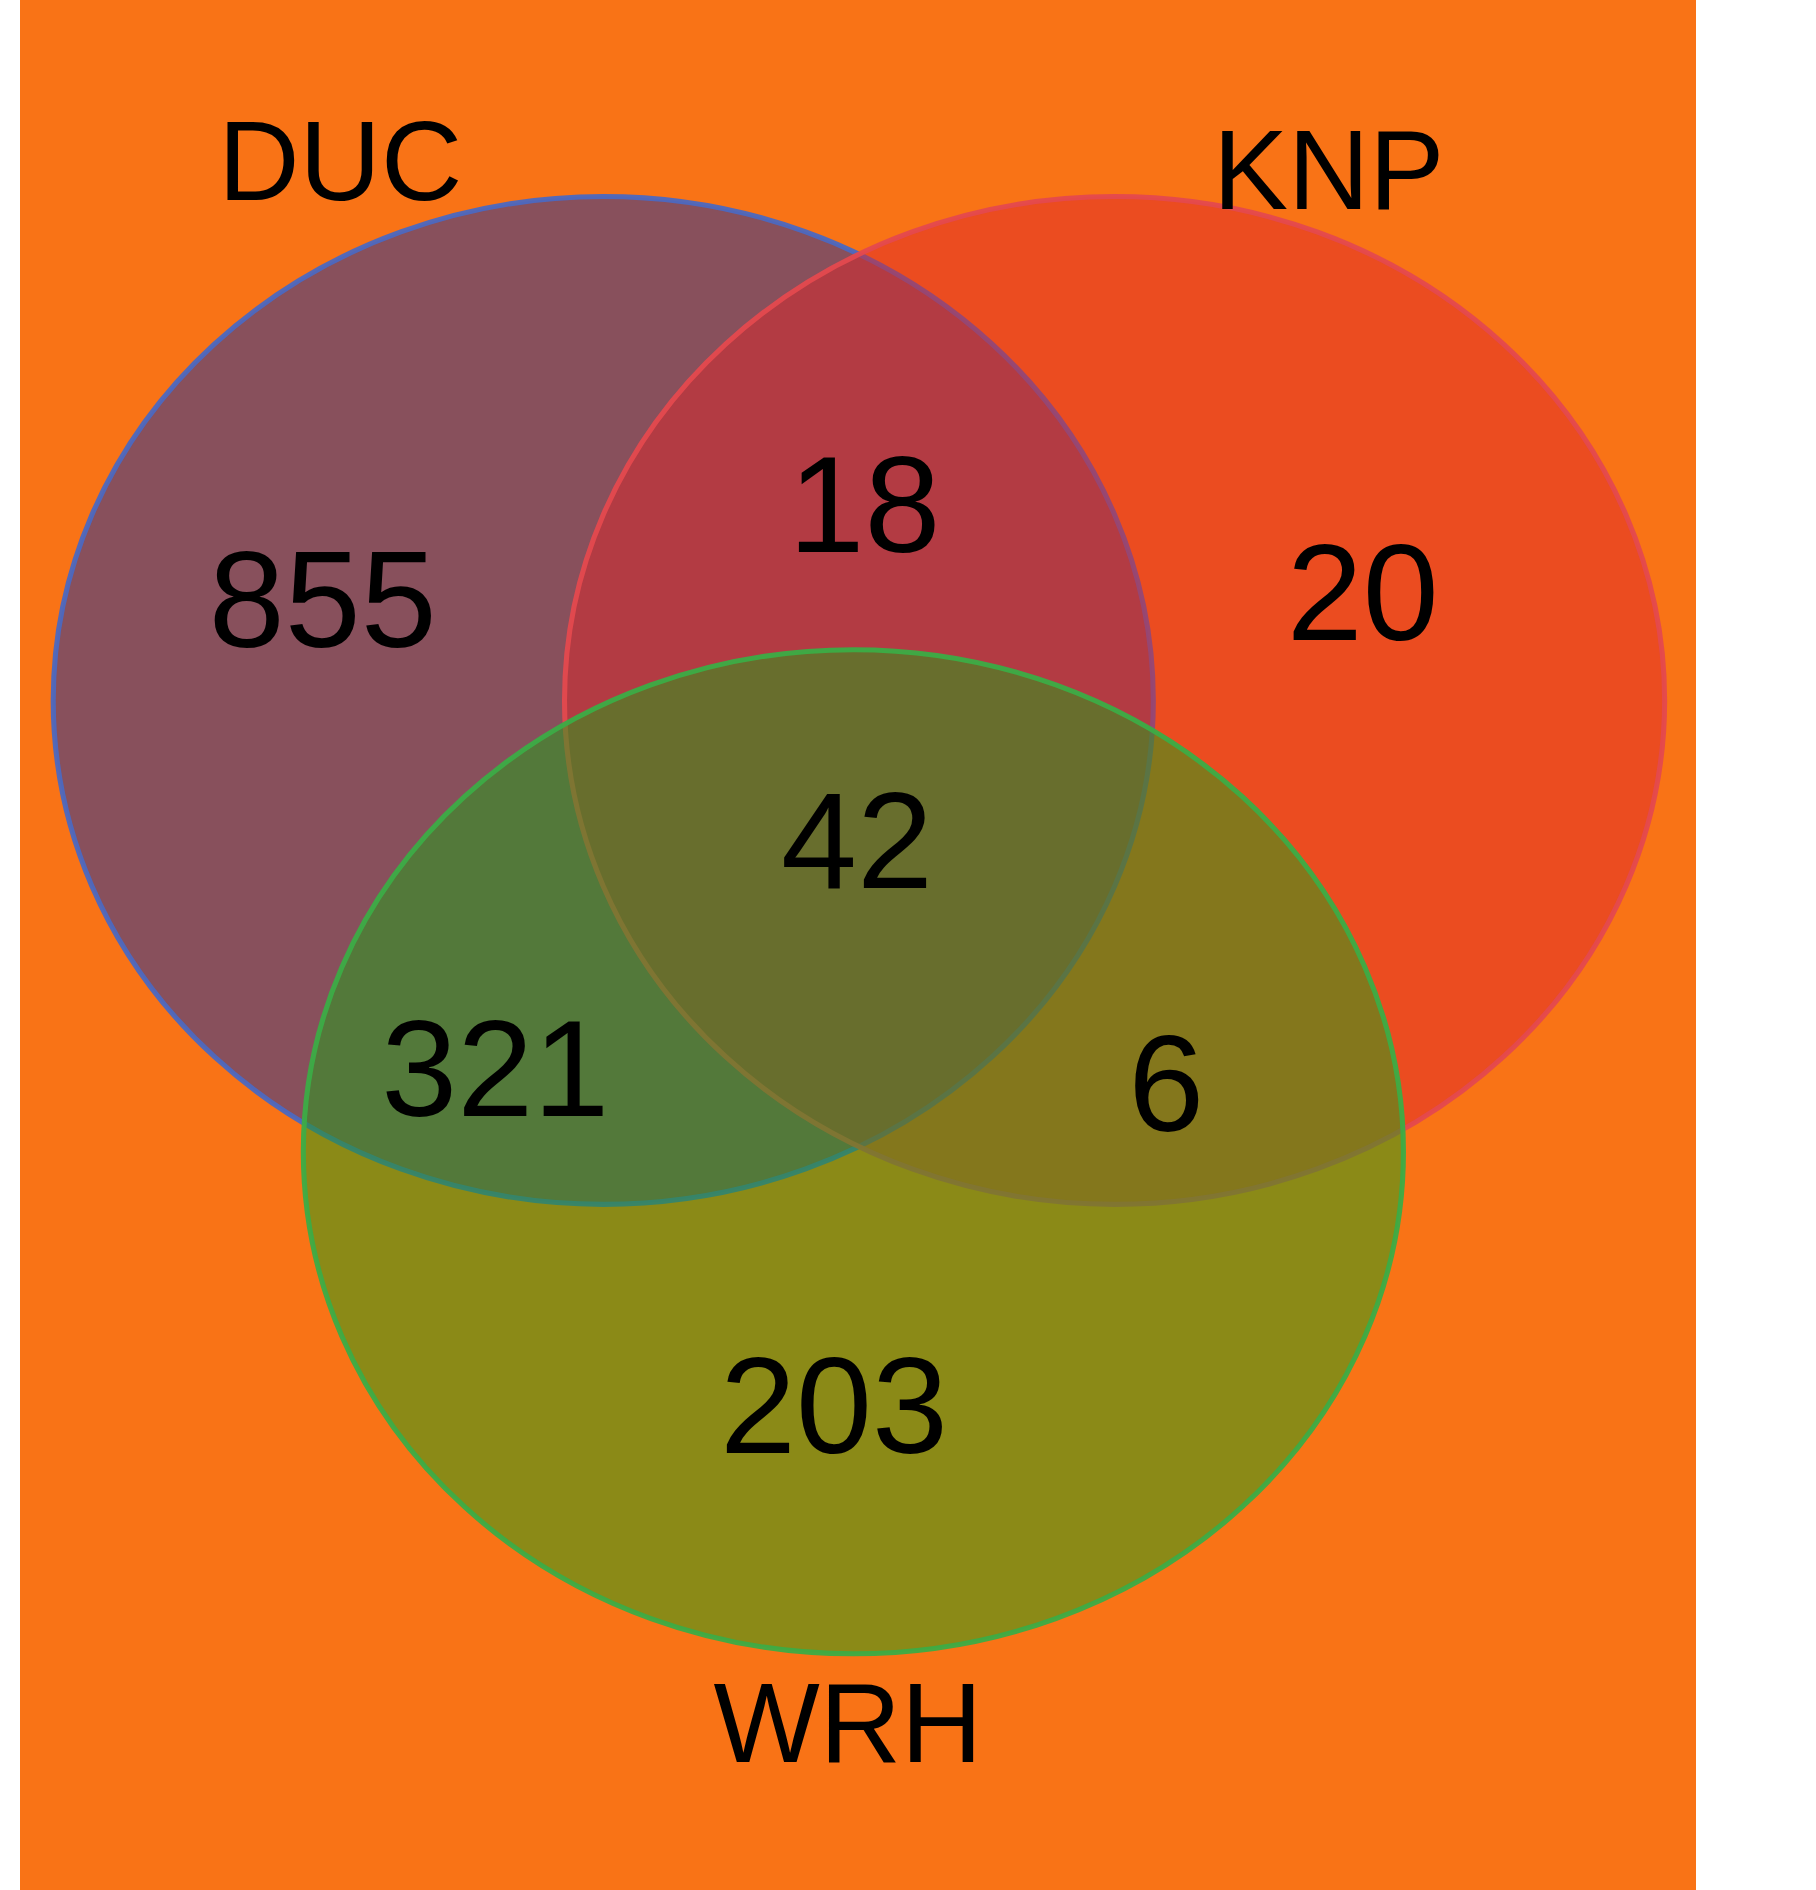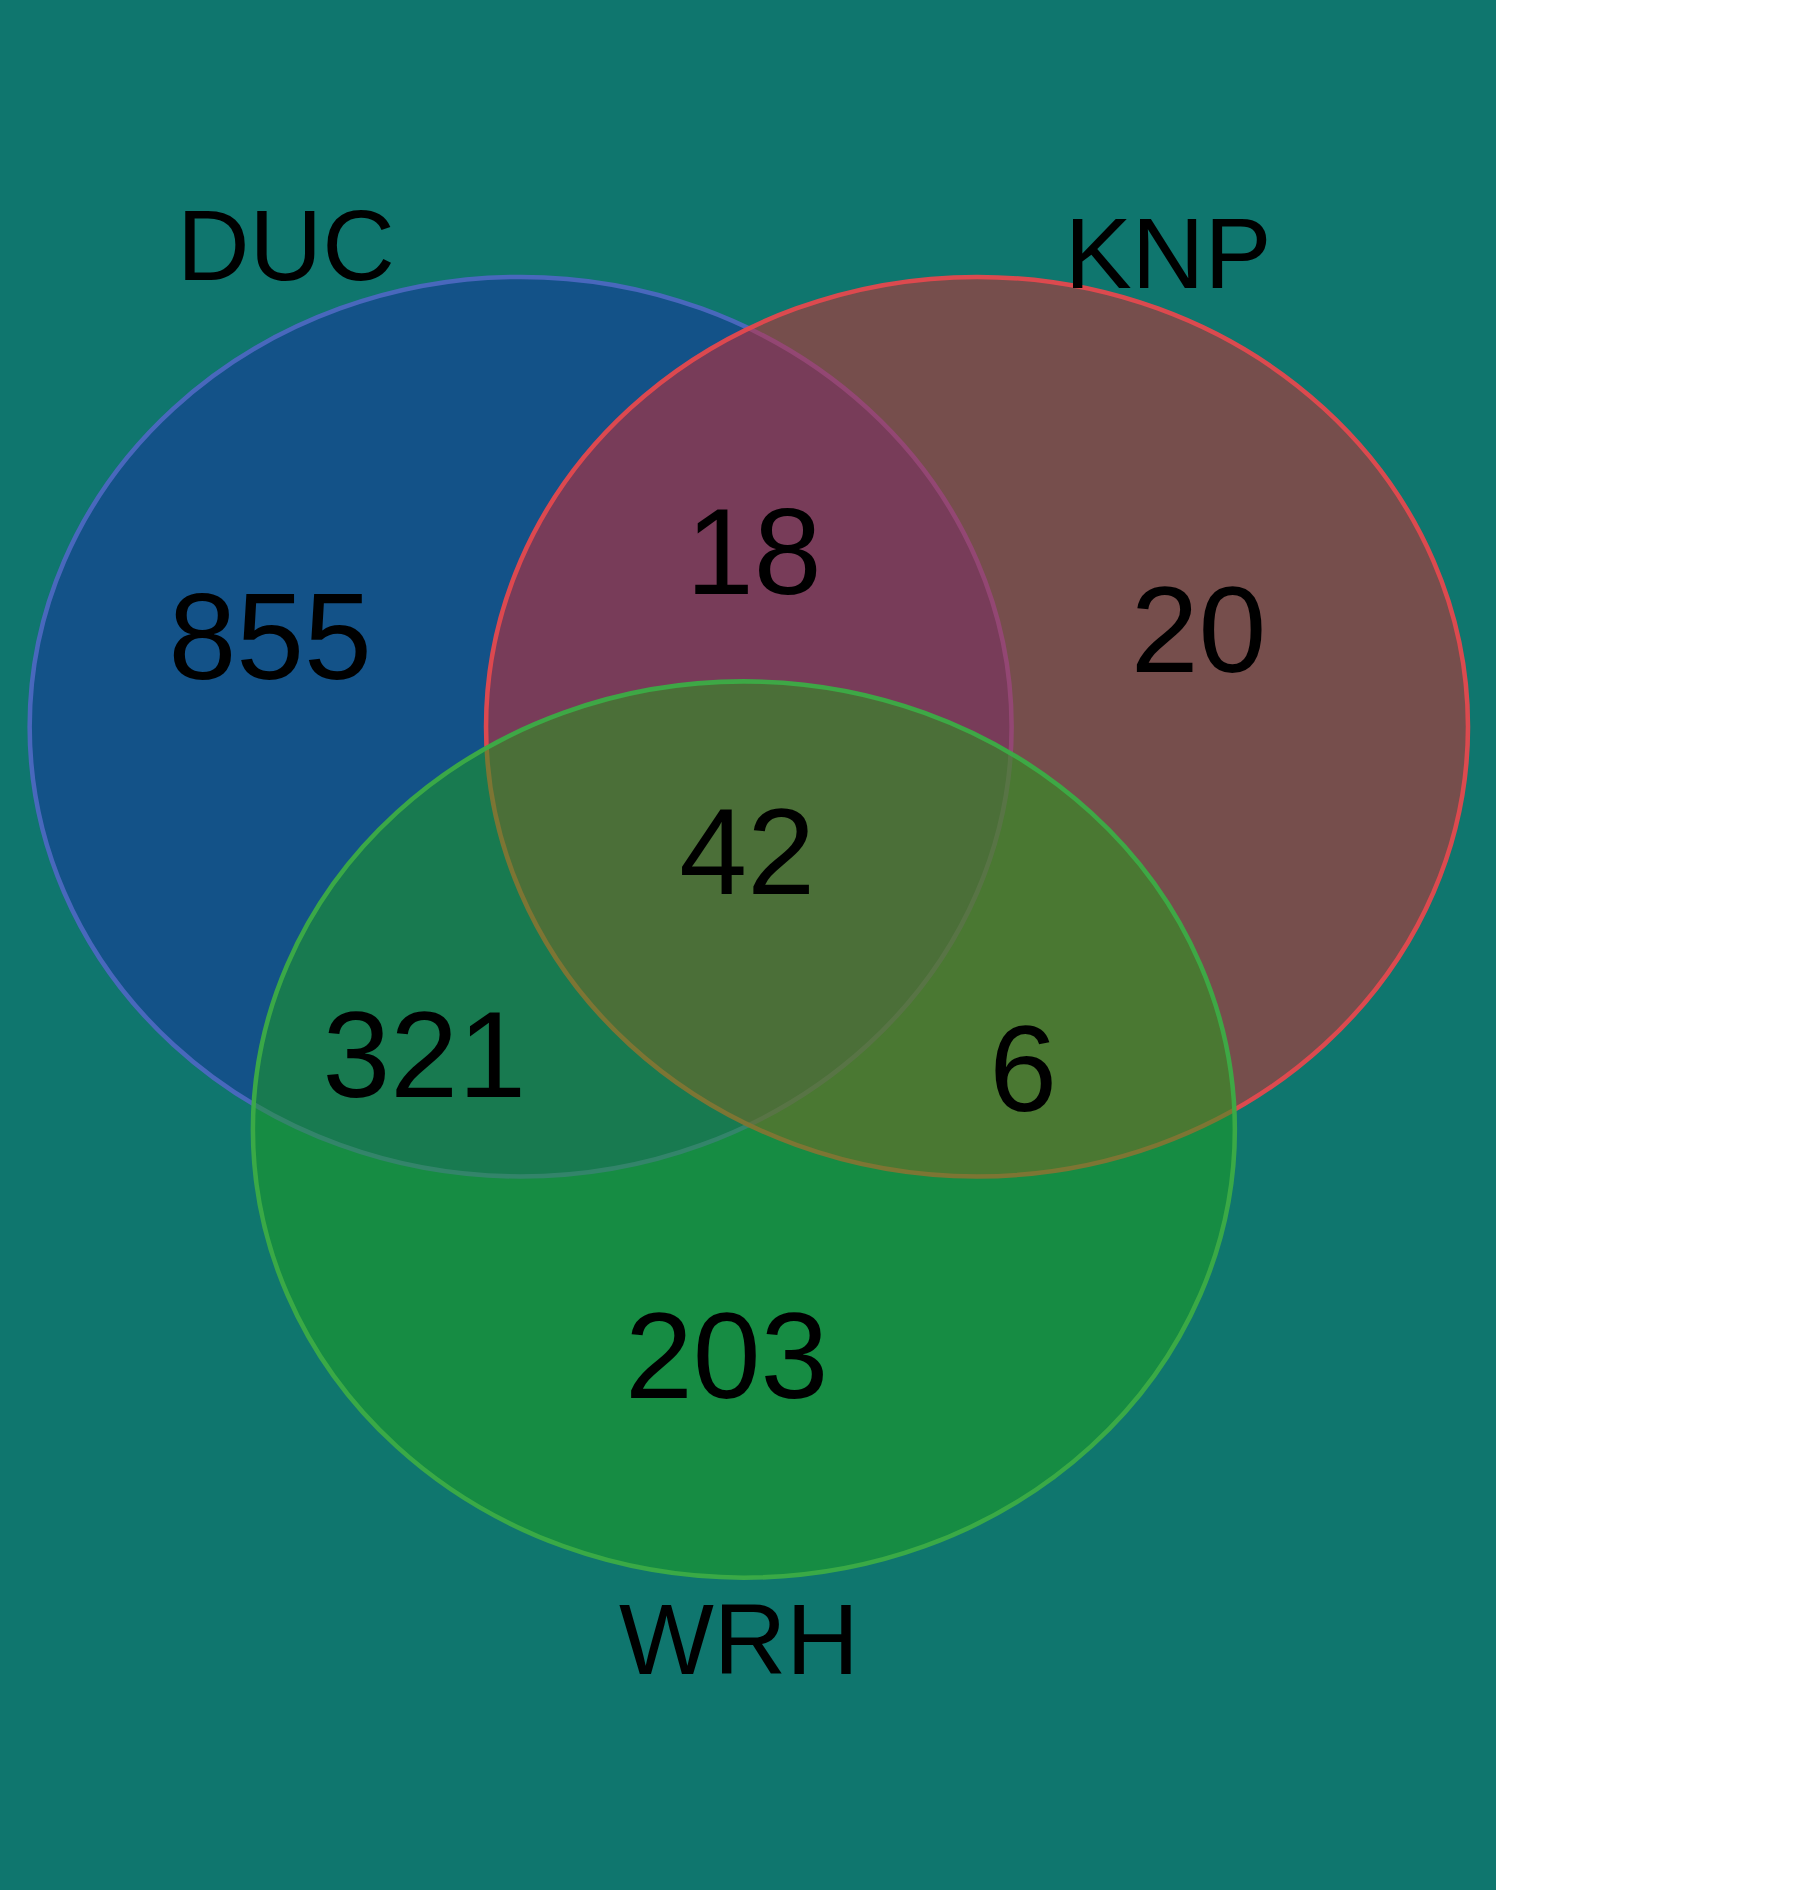--- a/index.html
+++ b/index.html
@@ -1,24 +1,25 @@
 <!DOCTYPE html>
 <html><head>
 <meta charset="utf-8">
 <style>
   html, body {
     margin: 0;
     padding: 0;
     background: #ffffff;
   }
   .venn-wrap {
-    width: 1496px;
+    width: 1676px;
     height: 1890px;
-    background: #0f766e;
+    background: #f97316;
     position: relative;
+    margin-left: 20px;
   }
   svg {
     display: block;
     width: 100%;
     height: 100%;
   }
   .venn-ellipse {
     fill-opacity: 0.5;
     stroke-width: 5.5;
     stroke-opacity: 0.95;

